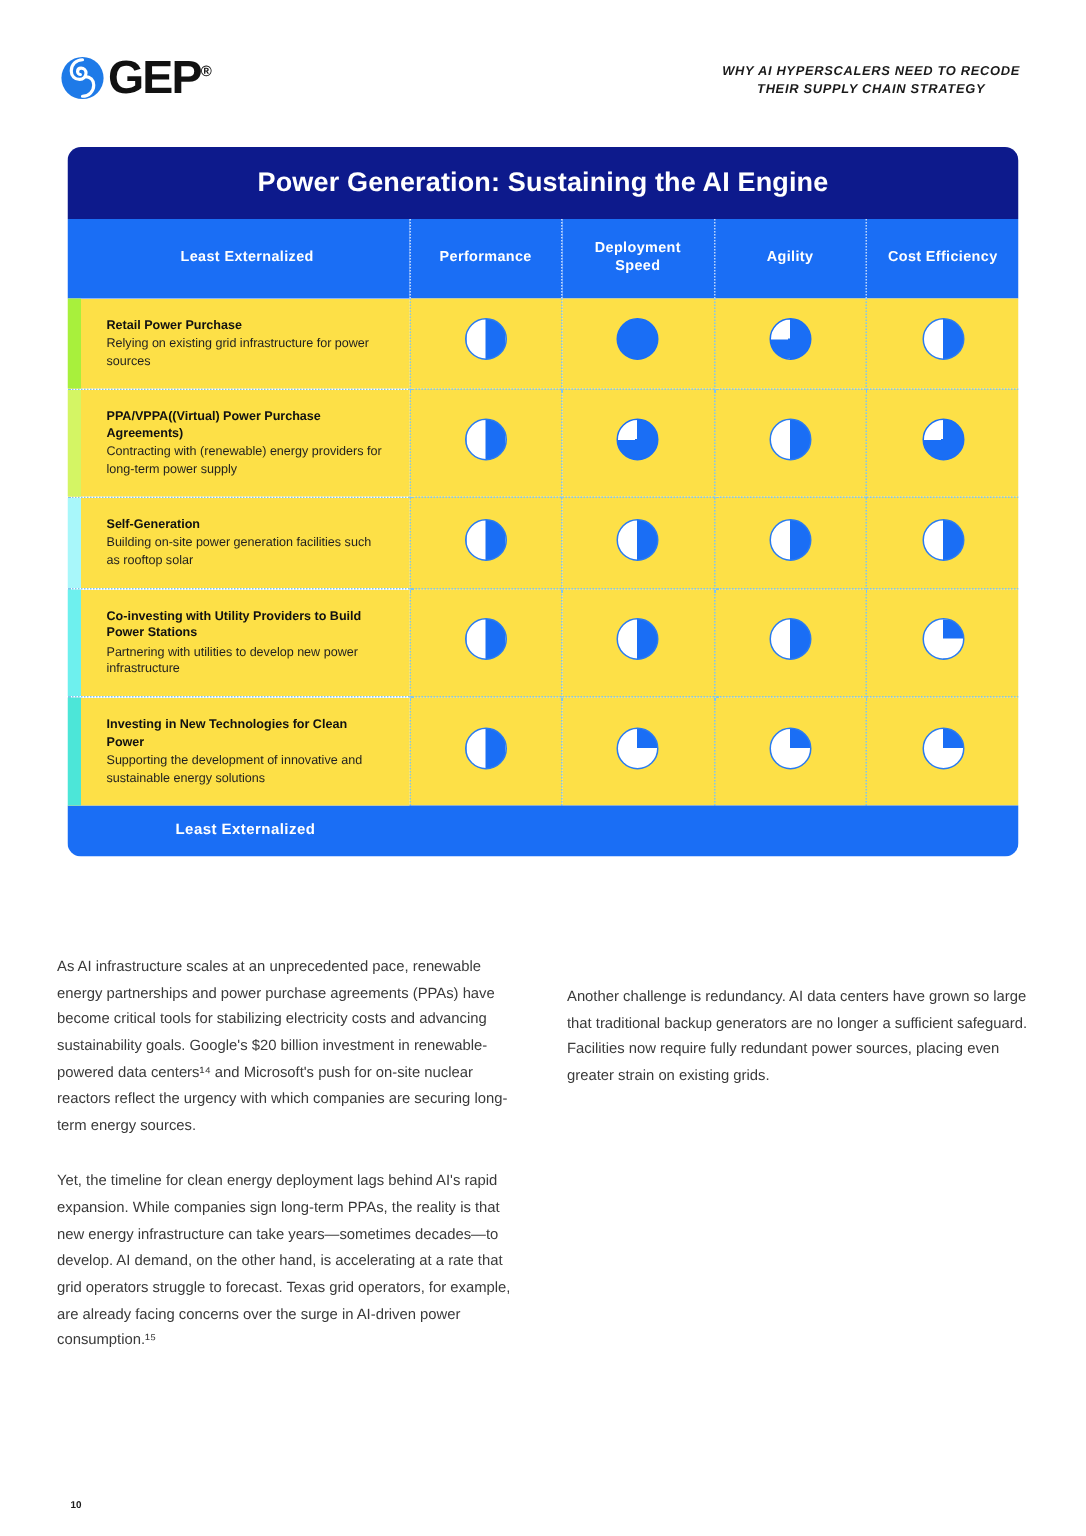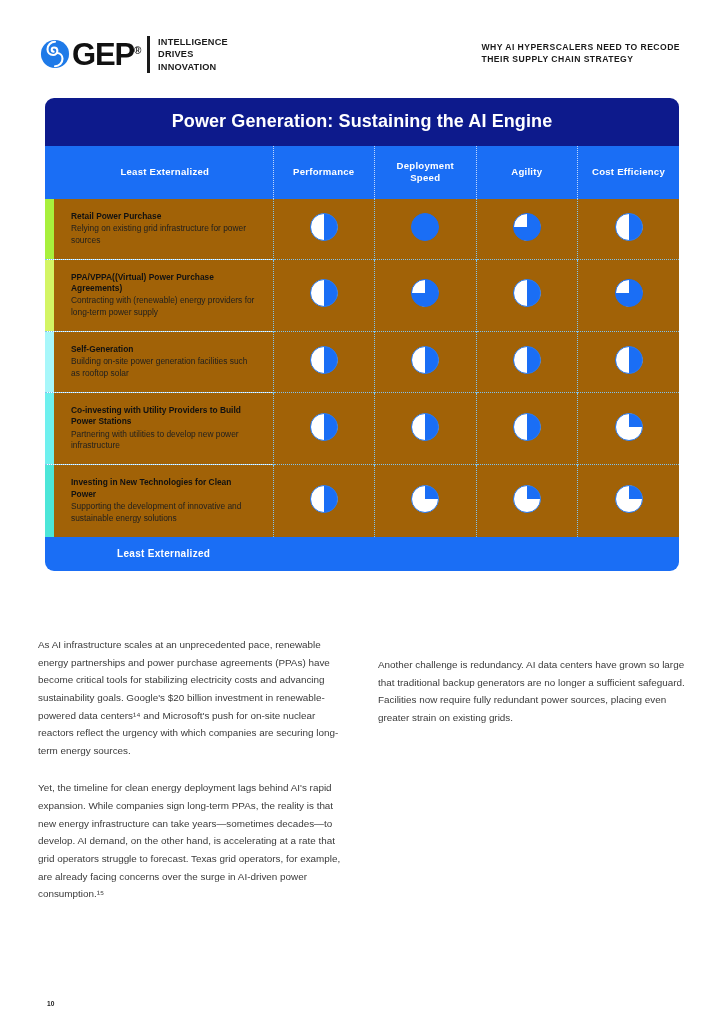--- a/index.html
+++ b/index.html
@@ -21,23 +21,23 @@
     font-weight: bold; font-size: 31px; letter-spacing: -1.2px;
     color: #111111; margin-left: 2px; line-height: 1;
   }
   .logo-reg { font-size: 10px; vertical-align: super; font-weight: bold; }
   .logo-tag {
     margin-left: 7px; padding-left: 8px; border-left: 3px solid #1a1a1a;
     font-size: 9.2px; font-weight: bold; line-height: 1.34;
     letter-spacing: .2px; color: #1a1a1a; text-transform: uppercase;
   }
   .header-title {
-    position: absolute; right: 0; top: 5px; text-align: left;
+    position: absolute; right: 0; top: 5px; text-align: center;
     font-size: 8.6px; font-weight: bold; letter-spacing: .45px;
-    line-height: 1.45; color: #1a1a1a; text-transform: uppercase;
+    line-height: 1.45; color: #1a1a1a; text-transform: uppercase; font-style: italic;
   }
 
   
   .card {
     position: absolute; left: 45px; top: 98px; width: 634px;
     border-radius: 9px; overflow: hidden; background: #ffffff;
   }
   .card-title {
     background: #0d1a8c; color: #ffffff; text-align: center;
     font-size: 18px; font-weight: bold; letter-spacing: .1px;
@@ -48,21 +48,21 @@
   .table col.c-m    { width: 101.5px; }
 
   thead th {
     background: #1a6ef5; color: #ffffff; font-size: 9.6px; font-weight: bold;
     letter-spacing: .25px; padding: 14px 6px; vertical-align: middle;
     line-height: 1.28;
   }
   thead th.h-name { text-align: center; padding-left: 18px; }
   thead th + th { border-left: 1.5px dotted rgba(255,255,255,.72); }
 
-  tbody td { background: #a16207; vertical-align: middle; }
+  tbody td { background: #fde047; vertical-align: middle; }
   tbody tr + tr td { border-top: 1.4px dotted #7fc4ef; }
   tbody td + td { border-left: 1.4px dotted #7fc4ef; }
 
   td.cell-name { position: relative; padding: 12px 14px 12px 26px; }
   .strip { position: absolute; left: 0; top: 0; bottom: 0; width: 9px; }
   tbody tr:first-child td.cell-name .strip { }
   .row-title { font-size: 8.4px; font-weight: bold; color: #111111; line-height: 1.34; }
   .row-desc  { font-size: 8.4px; color: #1f1f1f; line-height: 1.42; margin-top: 1px; }
 
   td.cell-metric { text-align: center; padding: 12px 4px; }
@@ -101,25 +101,20 @@
 <div class="page">
 
   <div class="header">
     <div class="logo-wrap">
       <svg class="logo-mark" viewBox="0 0 64 64">
         <circle cx="32" cy="32" r="30" fill="#1e7ae8"></circle>
         <path d="M32 6c-9 0-16 7-16 16 0 7 5 12 12 12 5 0 9-4 9-9 0-4-3-7-7-7-3 0-5 2-5 5 0 2 2 4 4 4" fill="none" stroke="#ffffff" stroke-width="4.5" stroke-linecap="round"></path>
         <path d="M32 58c9 0 16-7 16-16 0-7-5-12-12-12" fill="none" stroke="#ffffff" stroke-width="4.5" stroke-linecap="round"></path>
       </svg>
       <div class="logo-gep"><span>GEP</span><span class="logo-reg">®</span></div>
-      <div class="logo-tag">
-        <div>INTELLIGENCE</div>
-        <div>DRIVES</div>
-        <div>INNOVATION</div>
-      </div>
     </div>
     <div class="header-title">
       <div>WHY AI HYPERSCALERS NEED TO RECODE</div>
       <div>THEIR SUPPLY CHAIN STRATEGY</div>
     </div>
   </div>
 
   <div class="card">
     <div class="card-title">Power Generation: Sustaining the AI Engine</div>
 

